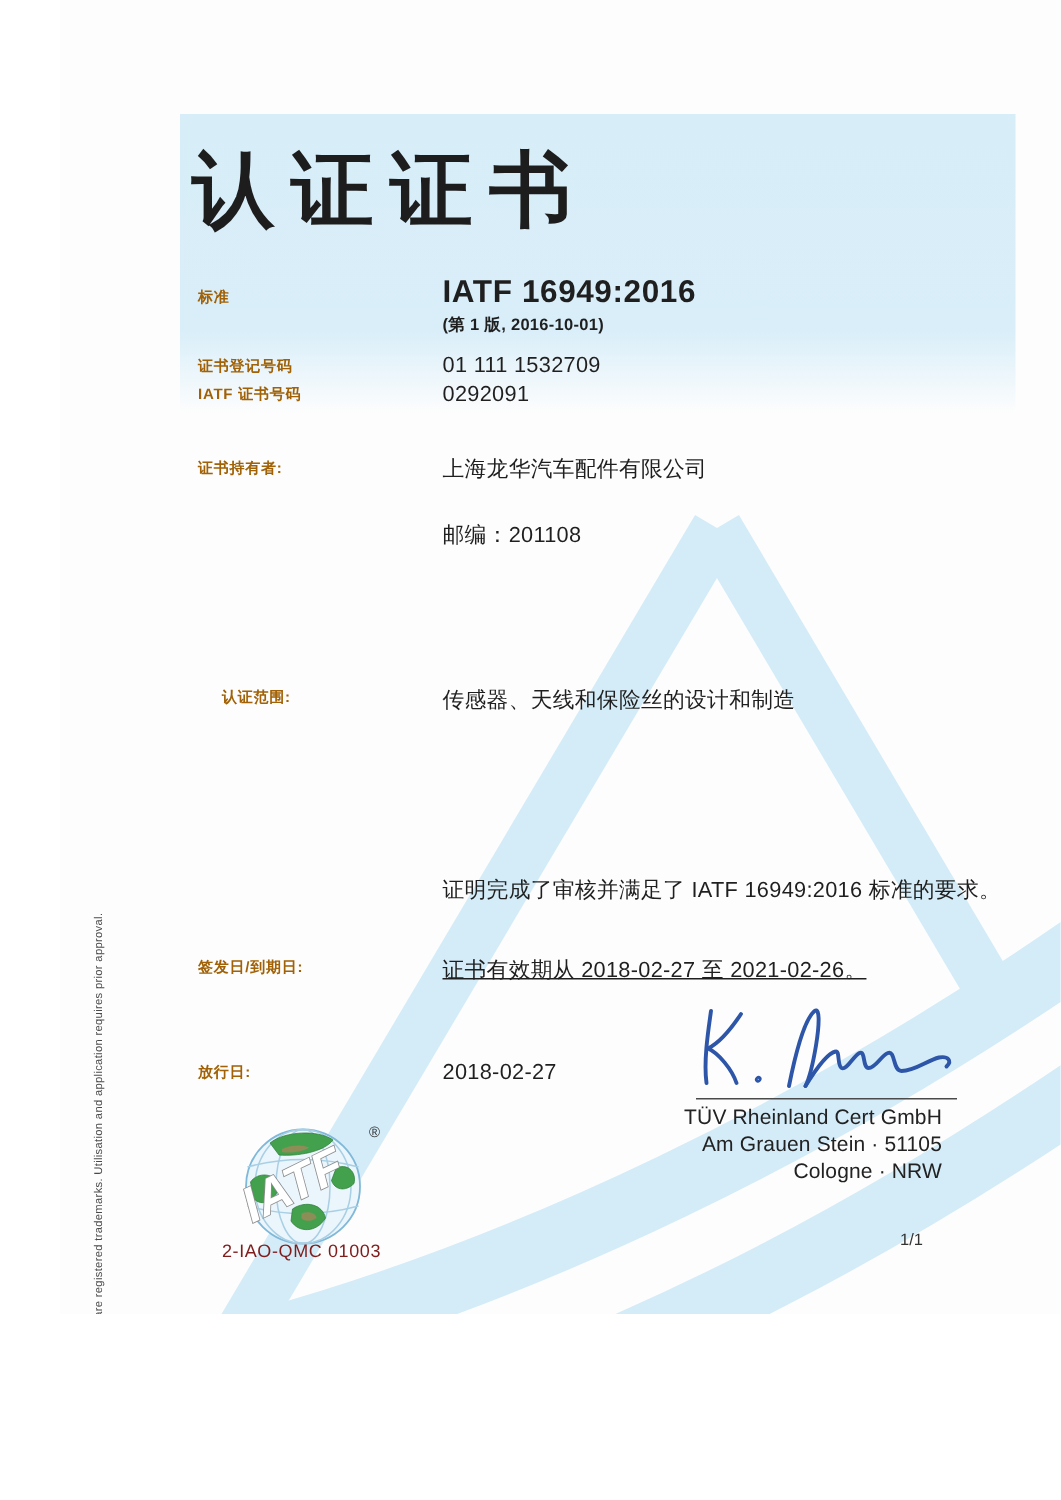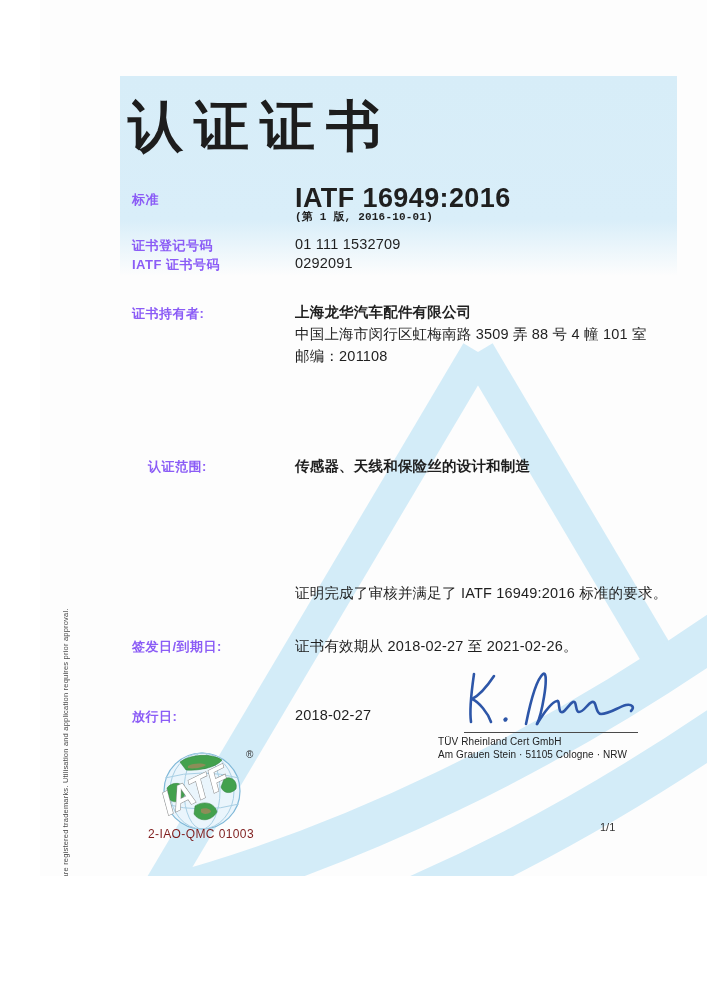--- a/index.html
+++ b/index.html
@@ -19,29 +19,29 @@
     position:absolute;left:80px;top:76px;width:557px;height:200px;z-index:1;
     background:linear-gradient(180deg,#d7edf8 0%,#d9eef9 72%,rgba(217,238,249,0) 100%);
   }
   .layer{position:absolute;left:0;top:0;width:707px;height:1000px;z-index:2;}
   
   .abs{position:absolute;}
   .title{
     left:88px;top:96px;font-size:55px;font-weight:bold;color:#1d1d1d;
     letter-spacing:11px;line-height:1.1;
   }
-  .lbl{font-size:13px;font-weight:600;color:#8b5cf6;letter-spacing:.5px;}
+  .lbl{font-size:10px;font-weight:600;color:#a16207;letter-spacing:.5px;}
   .val{font-size:14.5px;color:#1f1f1f;letter-spacing:.2px;}
-  .std-val{left:255px;top:183px;font-size:27px;font-weight:bold;letter-spacing:.4px;}
-  .std-ed{left:255px;top:209px;font-size:11px;font-weight:bold;letter-spacing:.2px;font-family:Liberation Mono, monospace;}
-  .bold{font-weight:bold;}
+  .std-val{left:255px;top:183px;font-size:21px;font-weight:bold;letter-spacing:.4px;}
+  .std-ed{left:255px;top:209px;font-size:11px;font-weight:bold;letter-spacing:.2px;}
+  .bold{font-weight:normal;}
   
   .sig-line{position:absolute;left:424px;top:732px;width:174px;border-top:1.4px solid #4a4a4a;}
-  .sig-block{position:absolute;left:398px;top:735px;width:200px;
-             font-size:10px;color:#222;line-height:1.3;letter-spacing:.1px;}
+  .sig-block{position:absolute;left:388px;top:735px;width:200px;text-align:right;
+             font-size:14px;color:#222;line-height:1.3;letter-spacing:.1px;}
   
   .iatf-wrap{position:absolute;left:118px;top:746px;width:100px;}
   .iatf-code{position:absolute;left:96px;top:827px;width:130px;text-align:center;
              font-size:12px;color:#7f1d1d;letter-spacing:.4px;}
   .page-num{left:560px;top:821px;font-size:11px;color:#333;}
   
   .website{left:80px;top:903px;font-size:19px;color:#2b2b2b;letter-spacing:.3px;}
   .tuv-logo{position:absolute;left:436px;top:886px;width:240px;}
   .tuv-word{position:absolute;left:480px;top:893px;font-size:23px;color:#0369a1;
             letter-spacing:.2px;white-space:nowrap;}
@@ -79,30 +79,29 @@
     <div class="abs std-val">IATF 16949:2016</div>
     <div class="abs std-ed">(第 1 版, 2016-10-01)</div>
 
     <div class="abs lbl" style="left:92px;top:237px;">证书登记号码</div>
     <div class="abs val" style="left:255px;top:236px;text-align:center;">01 111 1532709</div>
     <div class="abs lbl" style="left:92px;top:256px;">IATF 证书号码</div>
     <div class="abs val" style="left:255px;top:255px;">0292091</div>
 
     <div class="abs lbl" style="left:92px;top:305px;">证书持有者:</div>
     <div class="abs val bold" style="left:255px;top:303px;">上海龙华汽车配件有限公司</div>
-    <div class="abs val" style="left:255px;top:325px;">中国上海市闵行区虹梅南路 3509 弄 88 号 4 幢 101 室</div>
     <div class="abs val" style="left:255px;top:347px;text-align:center;">邮编：201108</div>
 
     <div class="abs lbl" style="left:108px;top:458px;">认证范围:</div>
     <div class="abs val bold" style="left:255px;top:457px;">传感器、天线和保险丝的设计和制造</div>
 
     <div class="abs val" style="left:255px;top:584px;">证明完成了审核并满足了 IATF 16949:2016 标准的要求。</div>
 
     <div class="abs lbl" style="left:92px;top:638px;">签发日/到期日:</div>
-    <div class="abs val" style="left:255px;top:637px;">证书有效期从 2018-02-27 至 2021-02-26。</div>
+    <div class="abs val" style="left:255px;top:637px;text-decoration:underline;">证书有效期从 2018-02-27 至 2021-02-26。</div>
 
     <div class="abs lbl" style="left:92px;top:708px;">放行日:</div>
     <div class="abs val" style="left:255px;top:707px;">2018-02-27</div>
 
     <svg class="abs" style="left:420px;top:666px;" width="190" height="66" viewBox="0 0 190 66">
       <g stroke="#2d56a8" stroke-width="2.6" fill="none" stroke-linecap="round" stroke-linejoin="round">
         <path d="M14 8 C12 22 9 42 11 56"></path>
         <path d="M34 10 C26 22 18 30 12 33 C19 36 28 47 31 56"></path>
         <path d="M45 53 C46 52 47 53 46 54 C45 55 44 54 45 53 Z"></path>
         <path d="M66 58 C70 38 76 14 83 8 C87 5 86 19 84 31 C82 43 79 54 77 58"></path>

